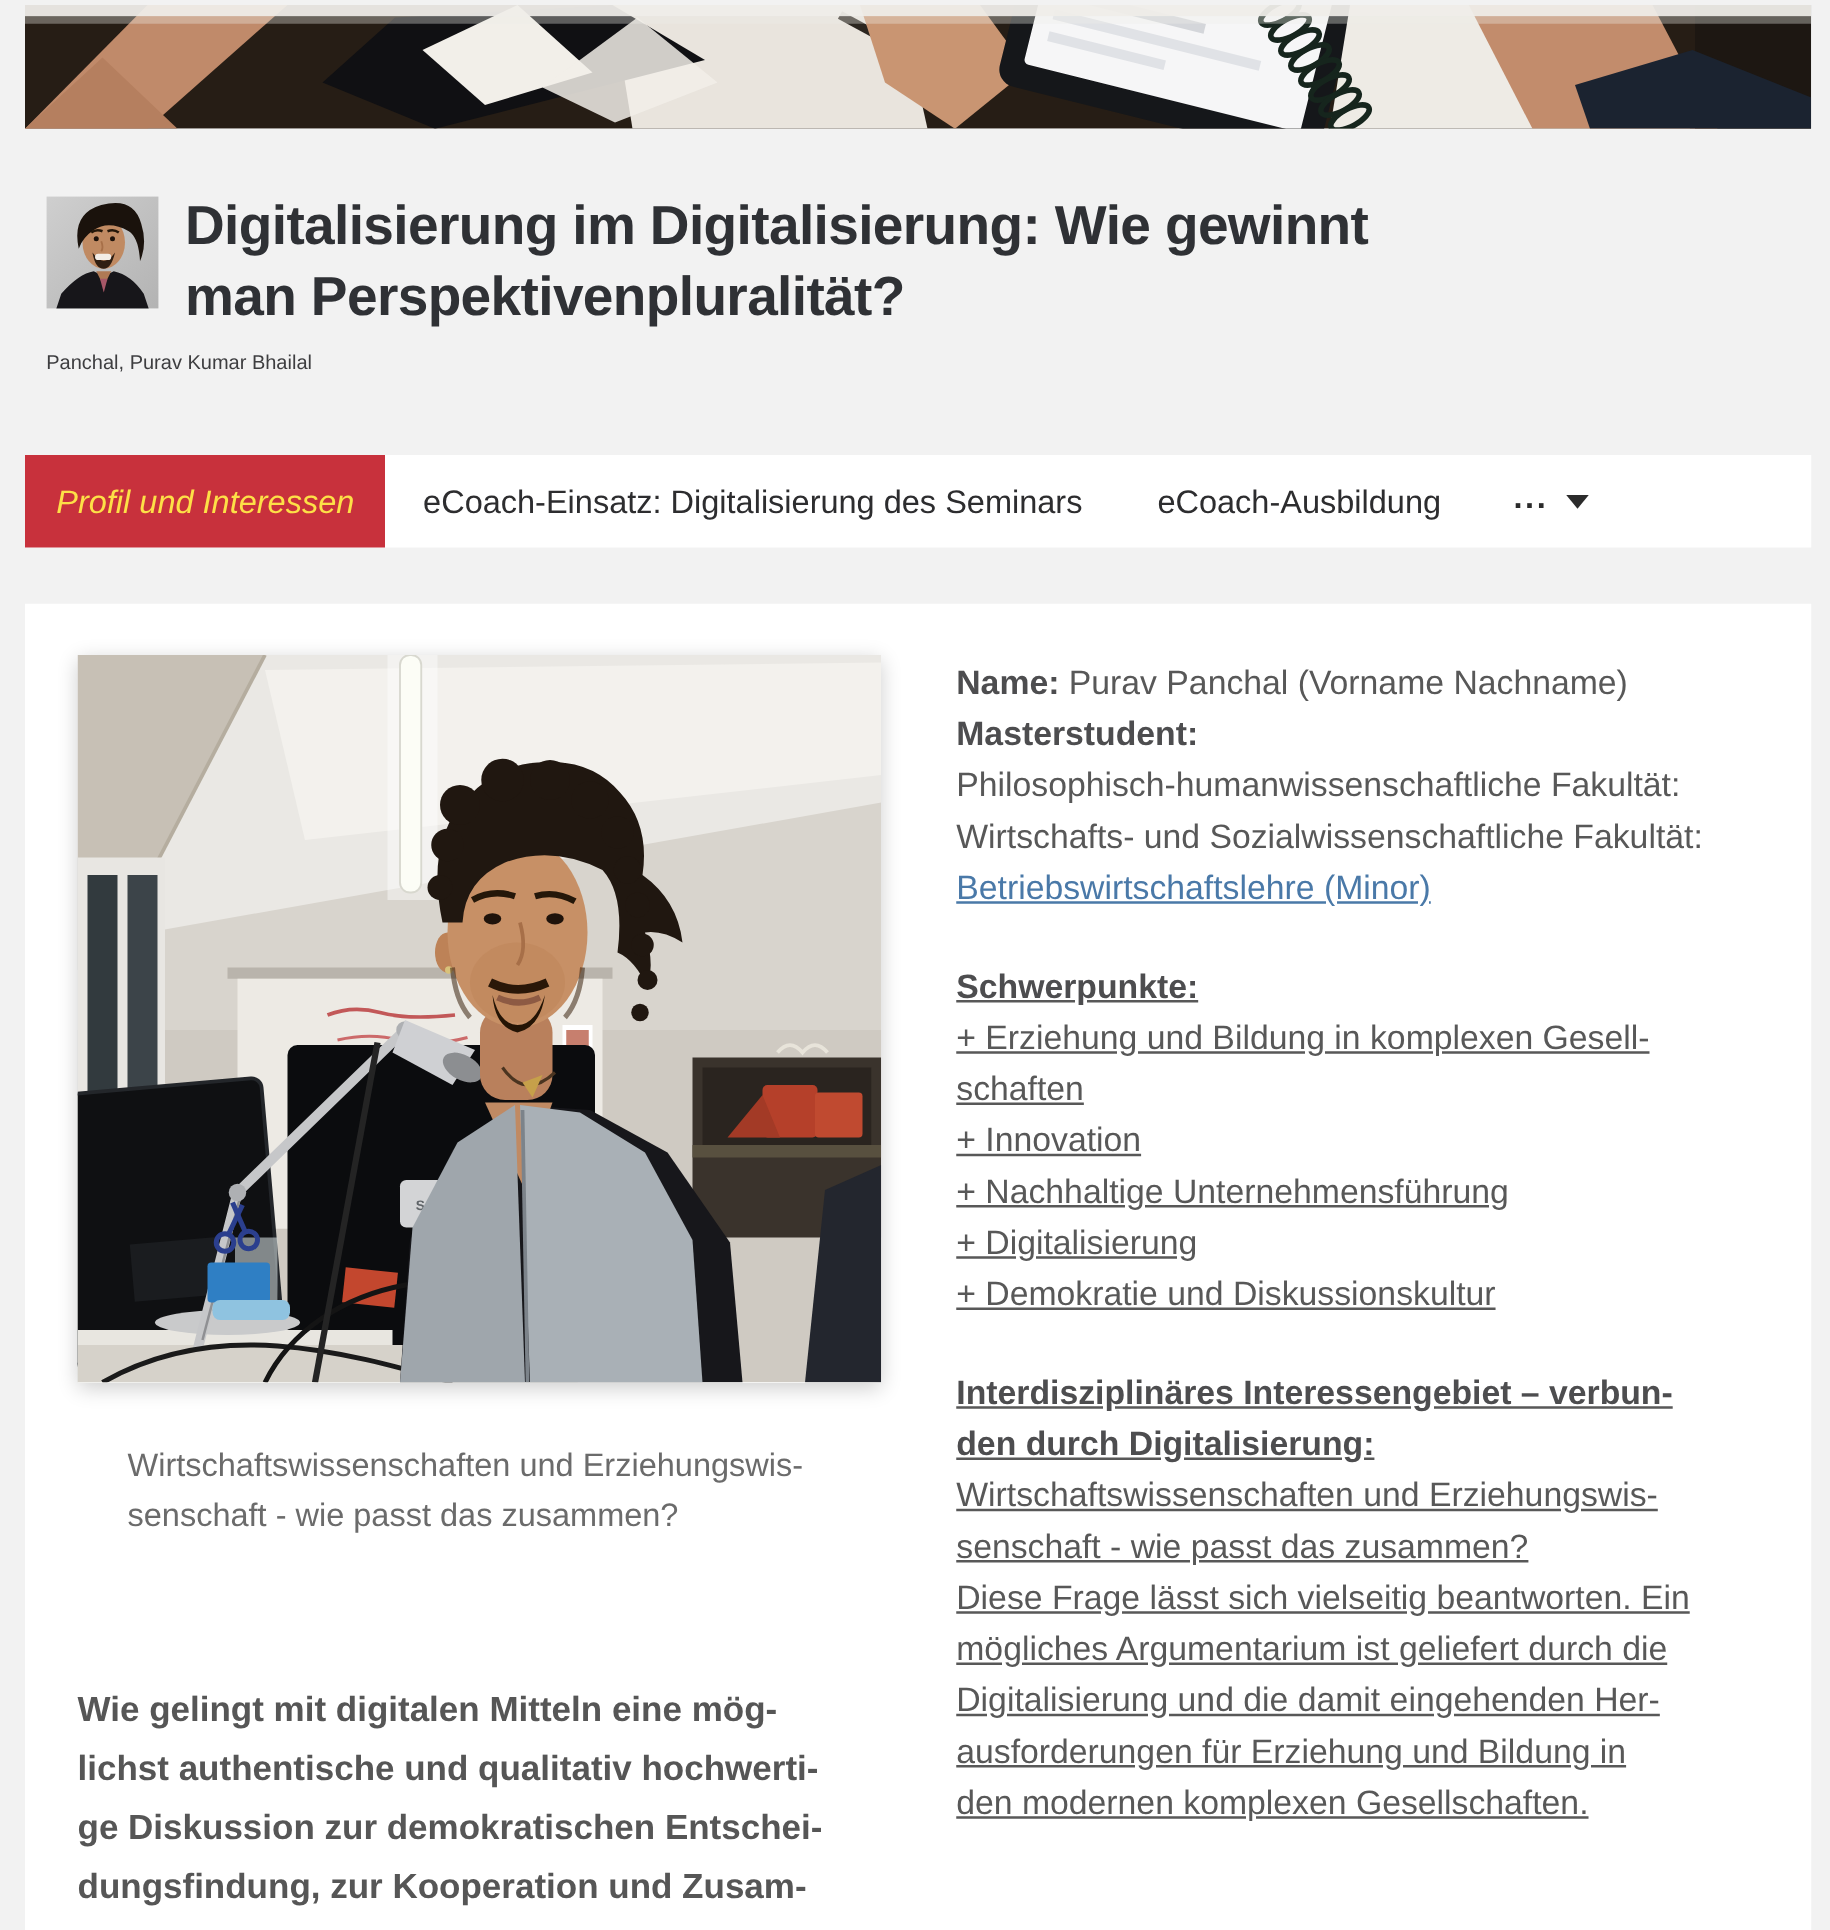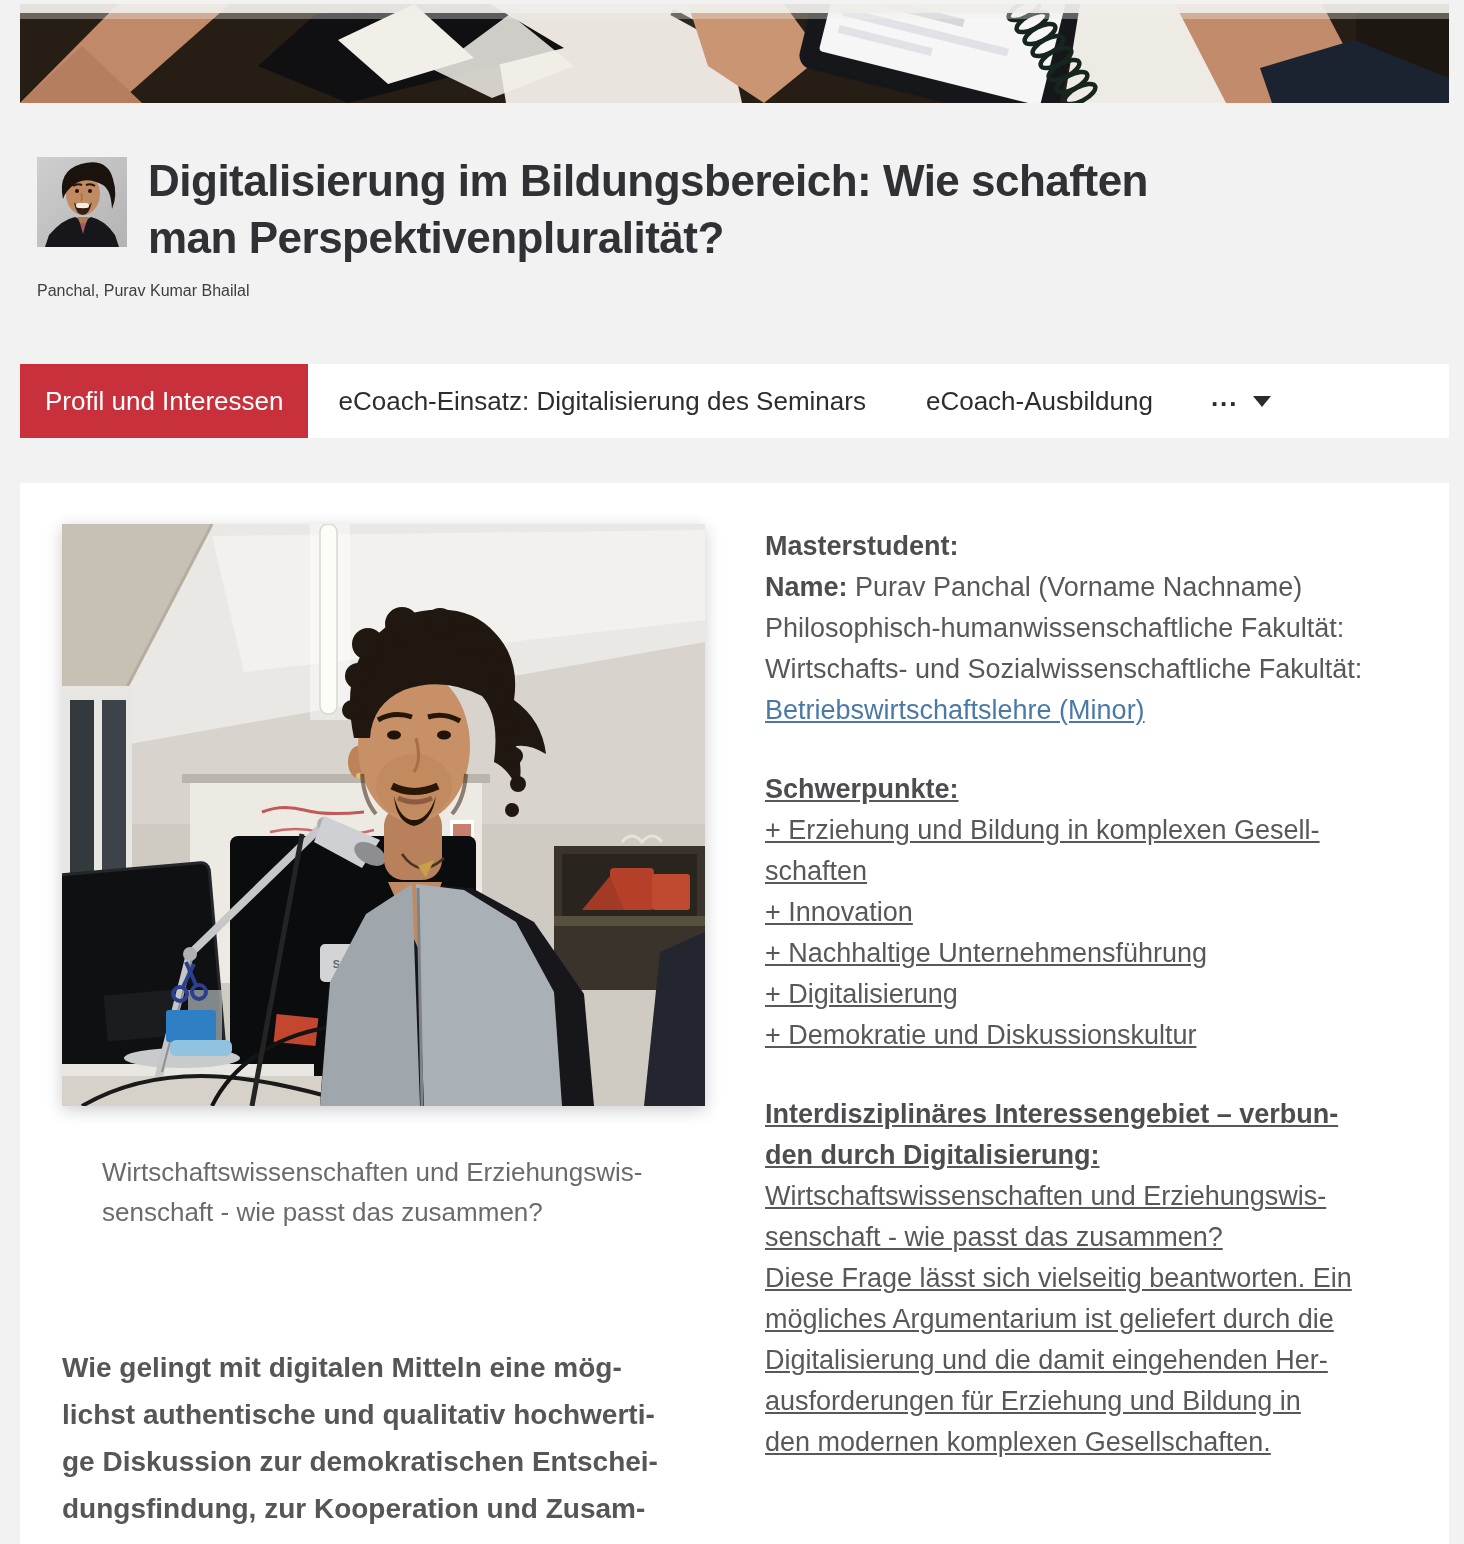--- a/index.html
+++ b/index.html
@@ -21,21 +21,21 @@
   .header-row{display:flex; align-items:flex-start;}
   .avatar{width:90px; height:90px; flex:none; overflow:hidden;}
   .avatar svg{display:block; width:100%; height:100%;}
   .page-title{margin-left:21px; margin-top:-5px; font-size:44px; line-height:57px; font-weight:bold;
               color:var(--title-dark); letter-spacing:-0.5px;}
   .author{margin-top:16px; font-size:16px; color:#3e3e40;}
 
   
   .tabs{margin-top:64px; height:74px; background:var(--panel-bg); display:flex; align-items:stretch;}
   .tab{display:flex; align-items:center; padding:0 30px; font-size:26px; color:var(--tab-text); cursor:pointer;}
-  .tab.active{background:var(--accent-red); color:#ffffff; padding:0 25px;}
+  .tab.active{background:var(--accent-red); color:#fde047; padding:0 25px;font-style:italic;}
   .tab.more{padding:0 28px; gap:14px;}
   .tab.more .dots{font-weight:bold; letter-spacing:2px; color:#2b2b2b; transform:translateY(-4px);}
   .caret{width:0; height:0; border-left:9px solid transparent; border-right:9px solid transparent;
          border-top:11px solid #2b2b2b; display:inline-block;}
 
   
   .content-panel{margin-top:45px; background:var(--panel-bg); padding:41px 4px 170px 42px;
                  display:flex; gap:60px; min-height:990px;}
   .left-col{width:643px; flex:none;}
   .right-col{width:682px; flex:none; padding-top:2px; font-size:27px; line-height:41px;}
@@ -111,21 +111,21 @@
           <circle cx="40" cy="34" r="2" fill="#1f130b"></circle>
           <circle cx="53" cy="34" r="2" fill="#1f130b"></circle>
           <path d="M44,36 q2,5 0,8" stroke="#a76f48" stroke-width="1.5" fill="none"></path>
           <path d="M37,45 q9,13 18,0 q-3,13 -9,13 q-7,0 -9,-13" fill="#20130a" opacity="0.9"></path>
           <rect x="39" y="46" width="13" height="5" rx="2.5" fill="#f3ede6"></rect>
           <path d="M12,78 q14,-16 26,-18 l8,4 l8,-4 q14,3 24,18 l4,12 l-74,0 z" fill="#17161a"></path>
           <polygon points="40,60 52,60 46,72" fill="#b07a55"></polygon>
           <polygon points="43,66 49,66 46,77" fill="#a85868"></polygon>
         </svg>
       </div>
-      <h1 class="page-title ml">Digitalisierung im Bildungsbereich: Wie schaften
+      <h1 class="page-title ml">Digitalisierung im Digitalisierung: Wie gewinnt
 man Perspektivenpluralität?</h1>
     </div>
     <div class="author">Panchal, Purav Kumar Bhailal</div>
   </header>
 
   <nav class="tabs">
     <div class="tab active">
       <span>Profil und Interessen</span>
     </div>
     <div class="tab">
@@ -244,22 +244,22 @@
 senschaft - wie passt das zusammen?</div>
       <p class="question ml">Wie gelingt mit digitalen Mitteln eine mög-
 lichst authentische und qualitativ hochwerti-
 ge Diskussion zur demokratischen Entschei-
 dungsfindung, zur Kooperation und Zusam-
 menarbeit im Bildungsbereich im Allgemei-</p>
     </div>
 
     <div class="right-col">
       <p class="rp">
+        <span class="line"><strong>Name:</strong> <span>Purav Panchal (Vorname Nachname)</span></span>
         <span class="line"><strong>Masterstudent:</strong></span>
-        <span class="line"><strong>Name:</strong> <span>Purav Panchal (Vorname Nachname)</span></span>
         <span class="line">Philosophisch-humanwissenschaftliche Fakultät:</span>
         <span class="line">Wirtschafts- und Sozialwissenschaftliche Fakultät:</span>
         <span class="line"><a class="lnk" href="#">Betriebswirtschaftslehre (Minor)</a></span>
       </p>
 
       <p class="rp">
         <strong class="ml">Schwerpunkte:</strong>
           <span class="ml">+ Erziehung und Bildung in komplexen Gesell-
 schaften
 + Innovation

